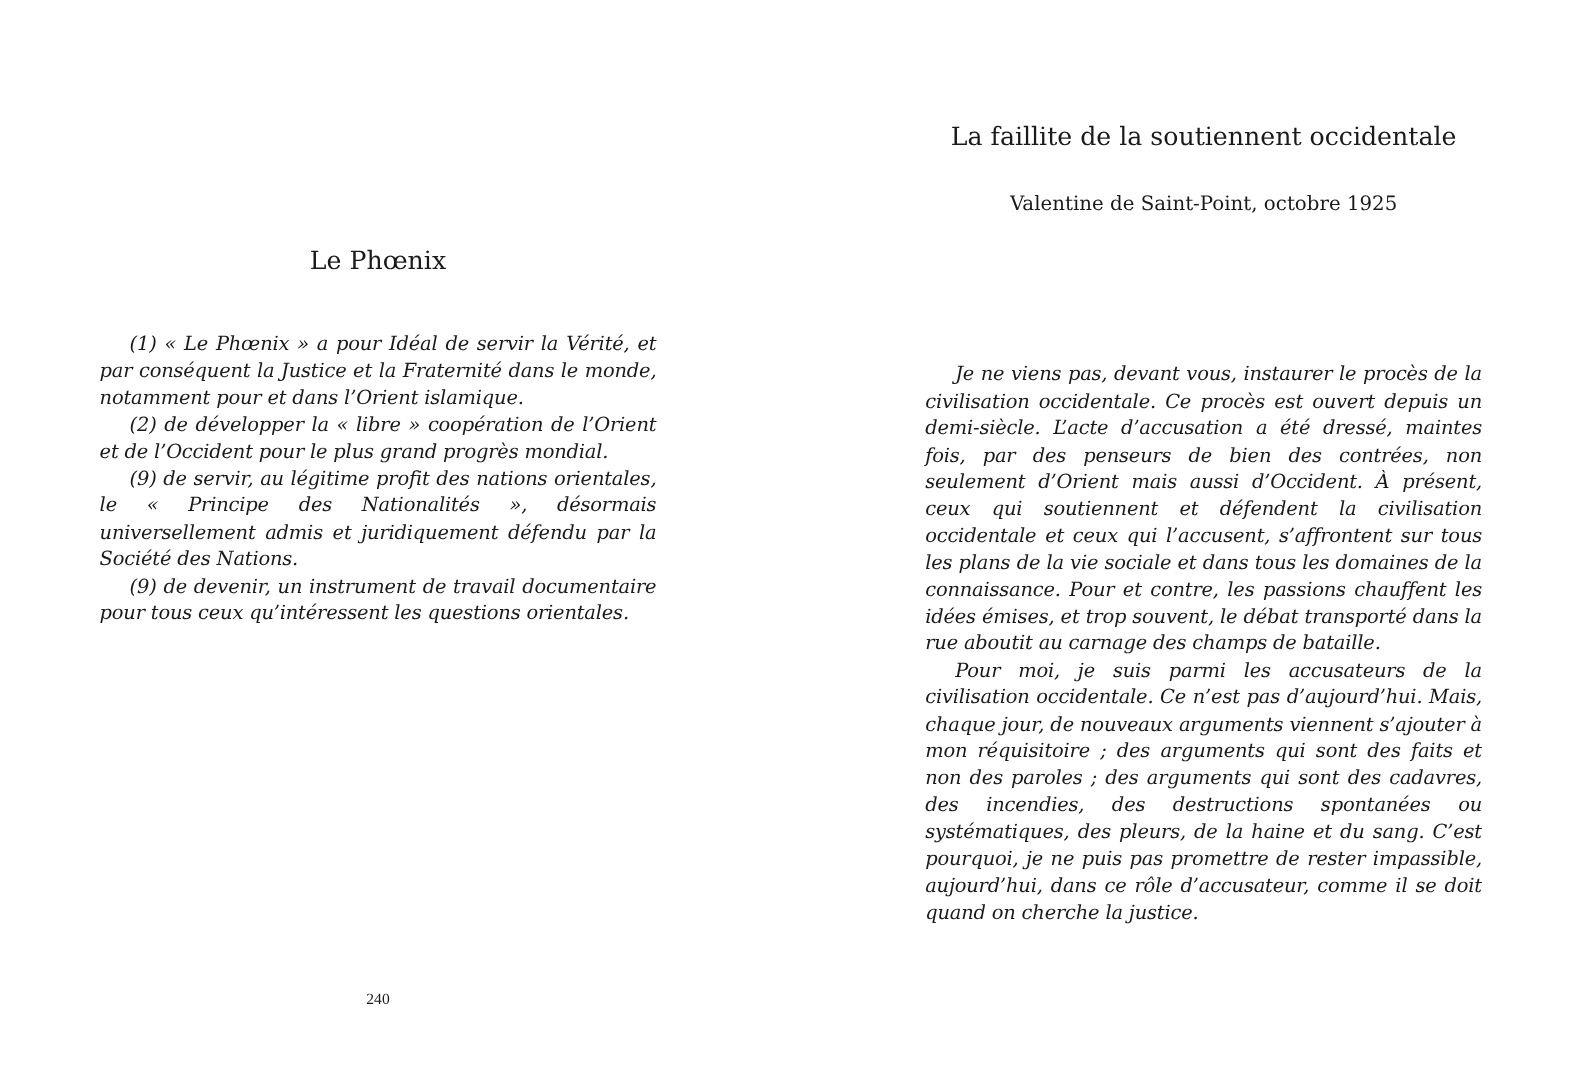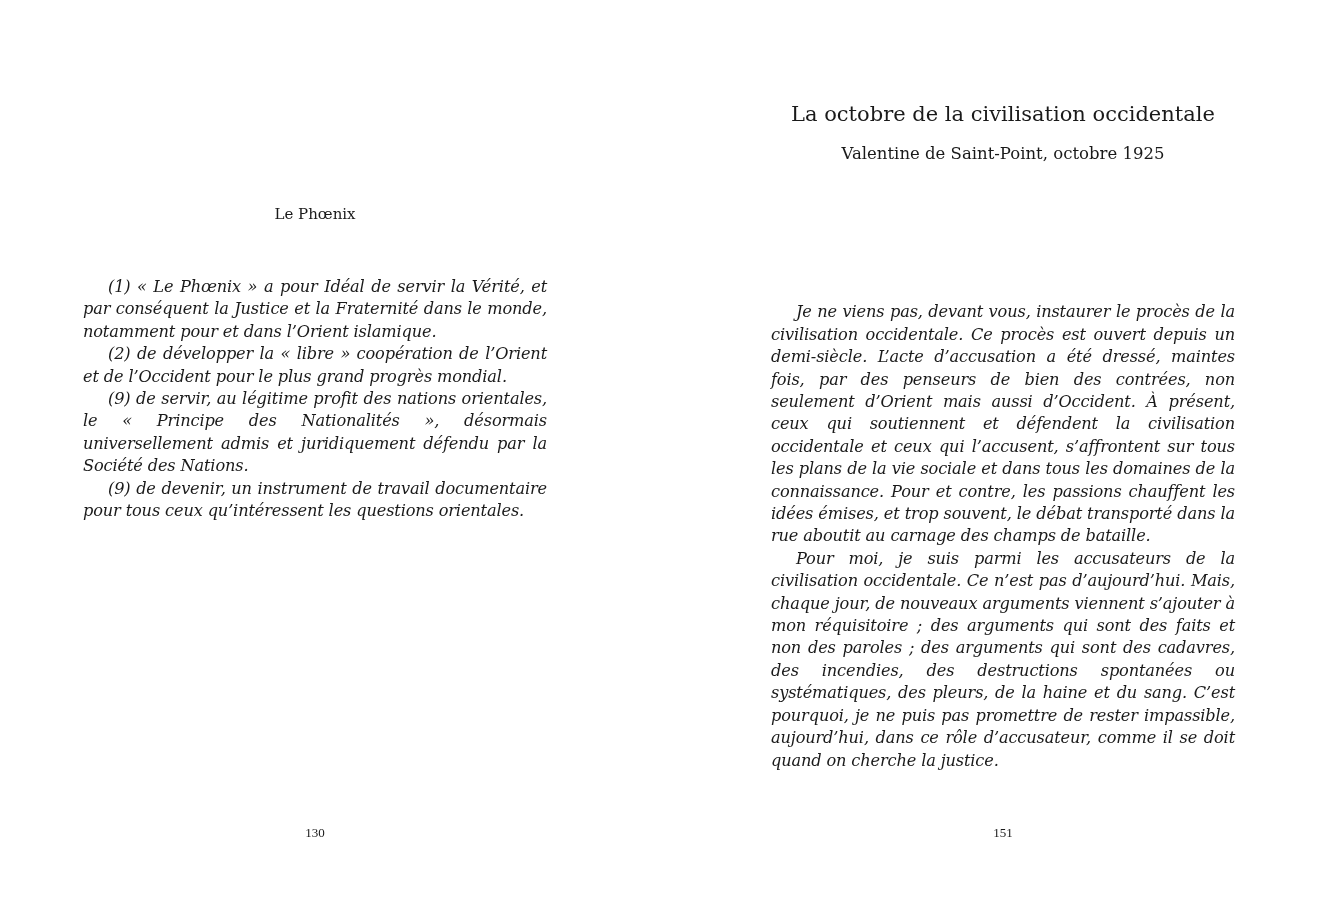--- a/index.html
+++ b/index.html
@@ -1,47 +1,46 @@
 <!DOCTYPE html>
 <html><head>
   <meta charset="utf-8">
   <style>
     html, body { margin: 0; padding: 0; background: #ffffff; }
     body { width: 1318px; height: 903px; position: relative; overflow: hidden; color: #1a1a1a; font-family: "DejaVu Serif", "Liberation Serif", serif; }
     .page { position: absolute; top: 0; height: 903px; }
     .page-left { left: 83px; width: 464px; }
     .page-right { left: 771px; width: 464px; }
-    .chapter-title { position: absolute; left: 0; right: 0; text-align: center; font-size: 15px; font-weight: normal; margin: 0; letter-spacing: 0; }
+    .chapter-title { position: absolute; left: 0; right: 0; text-align: center; font-size: 21px; font-weight: normal; margin: 0; letter-spacing: 0; }
     .chapter-subtitle { position: absolute; left: 0; right: 0; text-align: center; font-size: 16.5px; margin: 0; }
     .body-text { position: absolute; left: 0; width: 464px; font-size: 16.2px; line-height: 22.4px; }
     .body-text p { margin: 0; text-align: justify; text-indent: 25px; hyphens: none; font-style: italic; }
     .spacer { height: 22.4px; }
     .page-number { position: absolute; top: 825px; left: 0; right: 0; text-align: center; font-size: 13px; font-family: "Liberation Serif", serif; }
     #left-title { top: 205px; }
     #left-body { top: 276px; letter-spacing: -0.15px; }
     #right-title { top: 102px; font-size: 21px; }
-    #right-subtitle { top: 144px; }
+    #right-subtitle { top: 160px; }
     #right-body { top: 279px; letter-spacing: -0.15px; }
   </style>
 </head>
 <body>
 
 <div class="page page-left">
   <h2 class="chapter-title" id="left-title">Le Phœnix</h2>
   <div class="body-text" id="left-body">
     <p>(1) « Le Phœnix » a pour Idéal de servir la Vérité, et par conséquent la Justice et la Fraternité dans le monde, notamment pour et dans l’Orient islamique.</p>
     <p>(2) de développer la « libre » coopération de l’Orient et de l’Occident pour le plus grand progrès mondial.</p>
     <p>(9) de servir, au légitime profit des nations orientales, le « Principe des Nationalités », désormais universellement admis et juridiquement défendu par la Société des Nations.</p>
     <p>(9) de devenir, un instrument de travail documentaire pour tous ceux qu’intéressent les questions orientales.</p>
   </div>
-  <div class="page-number">130</div>
+  <div class="page-number">240</div>
 </div>
 
 <div class="page page-right">
-  <h2 class="chapter-title" id="right-title">La octobre de la civilisation occidentale</h2>
+  <h2 class="chapter-title" id="right-title">La faillite de la soutiennent occidentale</h2>
   <div class="chapter-subtitle" id="right-subtitle">Valentine de Saint-Point, octobre 1925</div>
   <div class="body-text" id="right-body">
     <div class="spacer"></div>
     <p>Je ne viens pas, devant vous, instaurer le procès de la civilisation occidentale. Ce procès est ouvert depuis un demi-siècle. L’acte d’accusation a été dressé, maintes fois, par des penseurs de bien des contrées, non seulement d’Orient mais aussi d’Occident. À présent, ceux qui soutiennent et défendent la civilisation occidentale et ceux qui l’accusent, s’affrontent sur tous les plans de la vie sociale et dans tous les domaines de la connaissance. Pour et contre, les passions chauffent les idées émises, et trop souvent, le débat transporté dans la rue aboutit au carnage des champs de bataille.</p>
     <p>Pour moi, je suis parmi les accusateurs de la civilisation occidentale. Ce n’est pas d’aujourd’hui. Mais, chaque jour, de nouveaux arguments viennent s’ajouter à mon réquisitoire ; des arguments qui sont des faits et non des paroles ; des arguments qui sont des cadavres, des incendies, des destructions spontanées ou systématiques, des pleurs, de la haine et du sang. C’est pourquoi, je ne puis pas promettre de rester impassible, aujourd’hui, dans ce rôle d’accusateur, comme il se doit quand on cherche la justice.</p>
   </div>
-  <div class="page-number">151</div>
 </div>
 
 </body></html>

